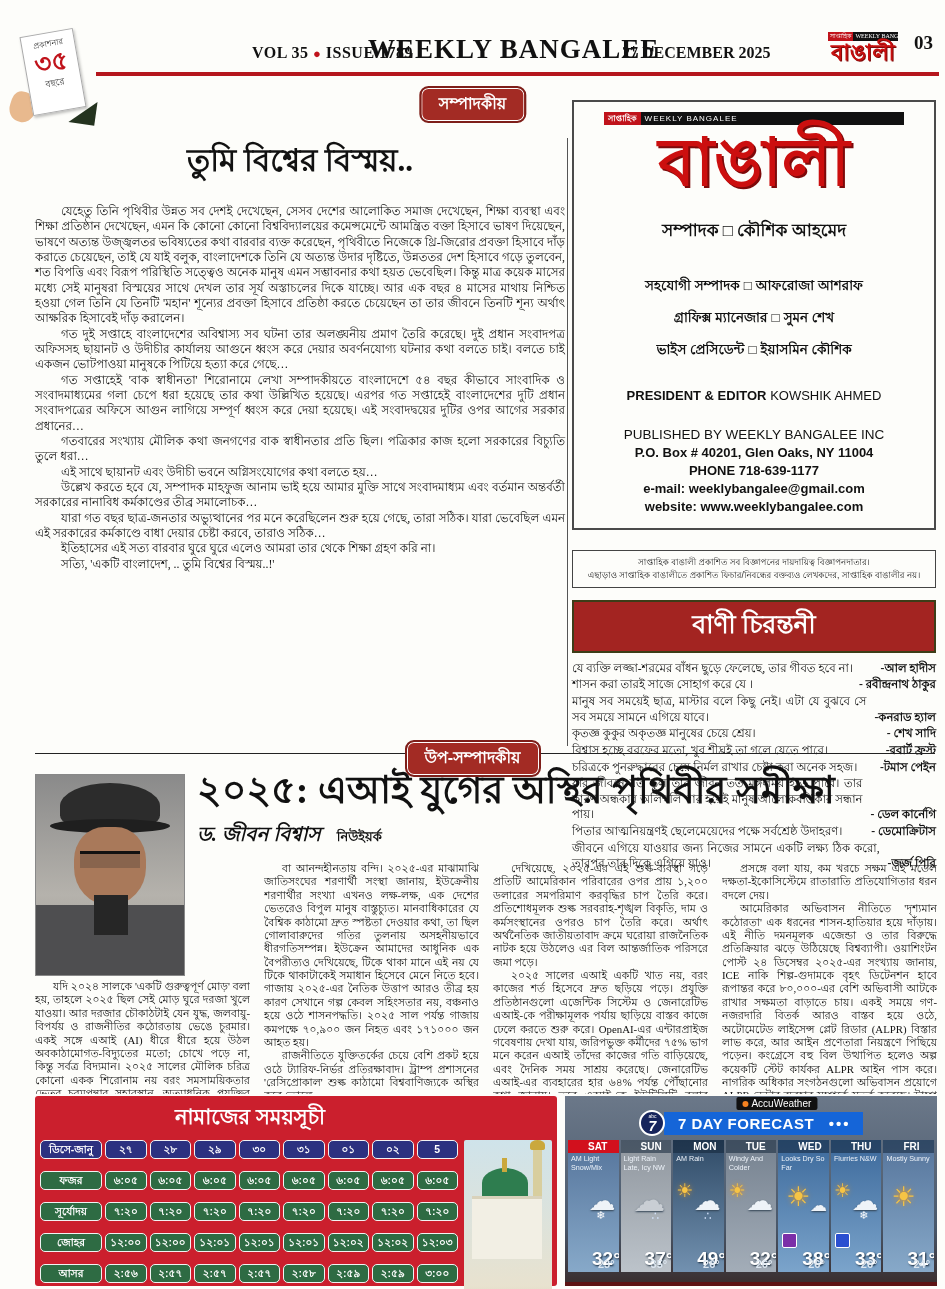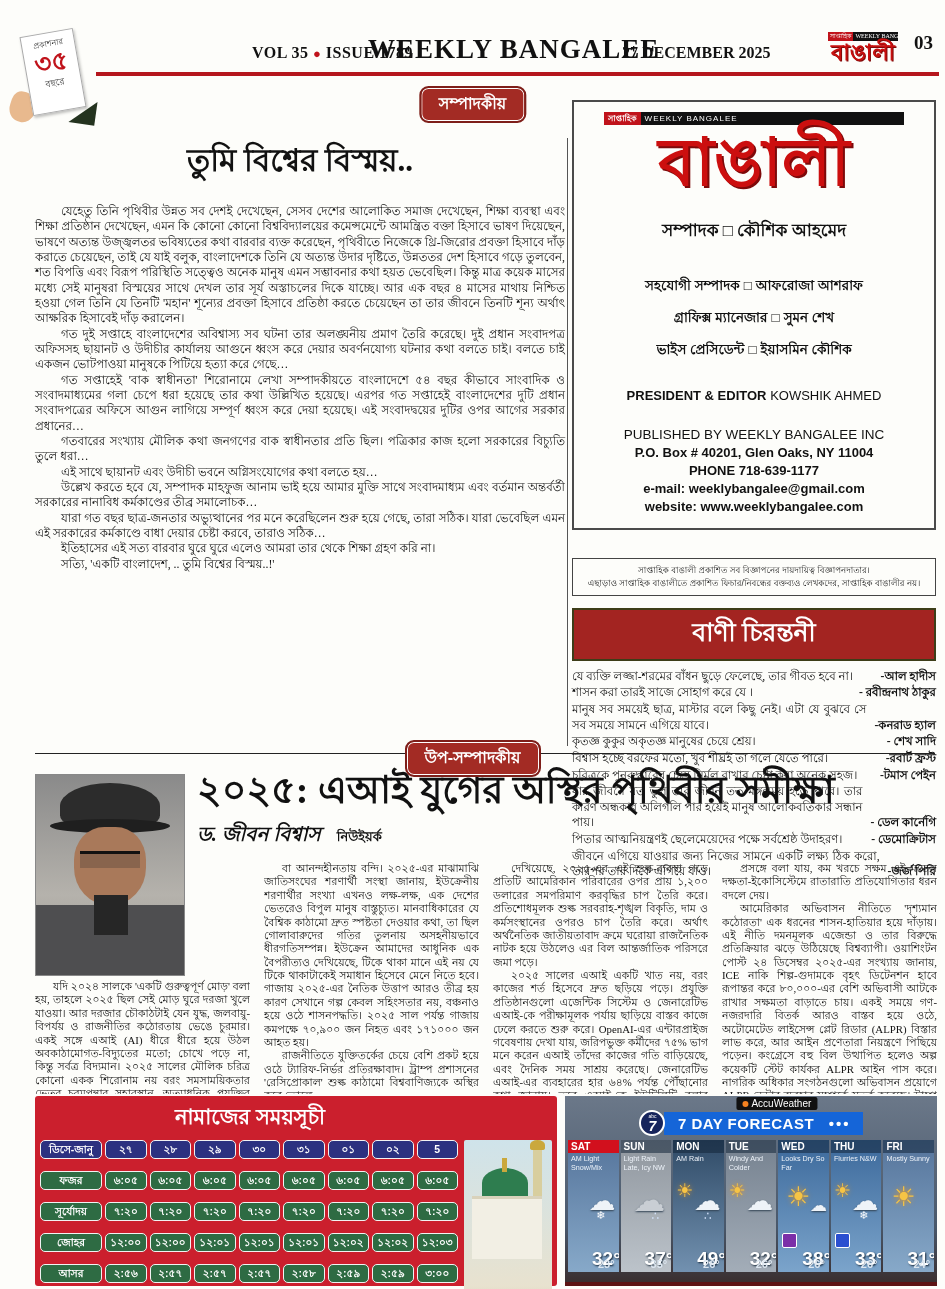--- a/index.html
+++ b/index.html
@@ -46,21 +46,21 @@
   .lb-blk{background:#111;color:#fff;flex:1;text-align:left;padding:0 4px;letter-spacing:1px;white-space:nowrap;}
   .lb-main{font-size:66px;font-weight:bold;color:#cc0f0f;line-height:1.15;text-shadow:2px 2px 0 #7e0a0a;}
   .staff-line{font-size:13.5px;font-weight:bold;margin:9px 0;}
   .staff-line.primary{font-size:17px;margin:16px 0 30px;}
   .sq{font-weight:normal;padding:0 4px;}
   .pres{font-size:13px;margin-top:26px;}
   .pres b{font-weight:bold;}
   .pub{font-size:13.5px;margin-top:24px;}
   .addr{font-size:13px;font-weight:bold;margin-top:3px;}
   .addr:first-of-type{margin-top:18px;}
-  .disc{border:1px solid #444;margin-top:28px;padding:5px 4px;text-align:center;font-size:8.6px;line-height:1.5;color:#222;}
+  .disc{border:1px solid #444;margin-top:20px;padding:5px 4px;text-align:center;font-size:8.6px;line-height:1.5;color:#222;}
   .q-hdr{margin-top:12px;background:#a32421;border:2px solid #3d3d18;color:#fff;text-align:center;
          font-size:25px;font-weight:bold;padding:3px 0;font-family:"Liberation Serif",serif;}
   #quotes-list{margin-top:8px;font-family:"Liberation Serif",serif;}
   .q{display:flex;font-size:11.6px;line-height:1.35;margin-bottom:1px;}
   .qt{flex:1;text-align:justify;}
   .qa{white-space:nowrap;align-self:flex-end;font-weight:bold;padding-left:8px;}
   
   .sub{position:absolute;left:35px;top:762px;width:902px;height:332px;}
   .photo{position:absolute;left:0;top:12px;width:148px;height:200px;border:1px solid #888;
          background:linear-gradient(180deg,#8a8a8a,#b5b2ac 60%,#9a968f);overflow:hidden;}
@@ -111,21 +111,21 @@
   .abc7 .seven{position:absolute;left:0;right:0;top:6px;font-size:14px;font-weight:bold;font-style:italic;}
   .w-banner{display:inline-block;vertical-align:middle;background:#1565d8;color:#fff;font-size:15px;
             font-weight:bold;letter-spacing:.5px;padding:3px 12px 3px 14px;}
   .wdots{margin-left:10px;letter-spacing:2px;}
   .w-days{display:flex;gap:2px;padding:0 3px;height:132px;}
   .wd{flex:1;background:linear-gradient(180deg,#55749b,#87a9c9);position:relative;overflow:hidden;}
   .w-sun{background:linear-gradient(180deg,#8f969e,#bcc3ca);}
   .w-mon{background:linear-gradient(180deg,#2f4a66,#7291b0);}
   .w-tue{background:linear-gradient(180deg,#75818f,#a3adb8);}
   .w-wed,.w-thu{background:linear-gradient(180deg,#3c699b,#7ba4cb);}
-  .d-name{font-size:10px;font-weight:bold;color:#fff;padding:1px 3px;background:rgba(18,36,56,.55);}
+  .d-name{font-size:10px;font-weight:bold;color:#fff;padding:1px 20px;background:rgba(18,36,56,.55);}
   .w-sat .d-name{background:#d2101d;}
   .d-desc{font-size:7.2px;line-height:1.2;color:#eef3fa;padding:2px 3px;height:22px;}
   .d-icon{position:relative;height:44px;}
   .d-icon span{position:absolute;}
   .sun{color:#f6c445;font-size:27px;left:8px;top:2px;text-shadow:0 0 5px #f90;}
   .sun.sm2{font-size:19px;left:3px;top:0;}
   .cl{color:#eef3f8;font-size:27px;right:3px;top:6px;text-shadow:0 1px 2px #345;}
   .cl.big{font-size:32px;right:6px;top:2px;color:#c9ced4;}
   .cl.sm{font-size:17px;right:2px;top:16px;}
   .drops{color:#d7e6ff;font-size:12px;right:12px;top:30px;}

